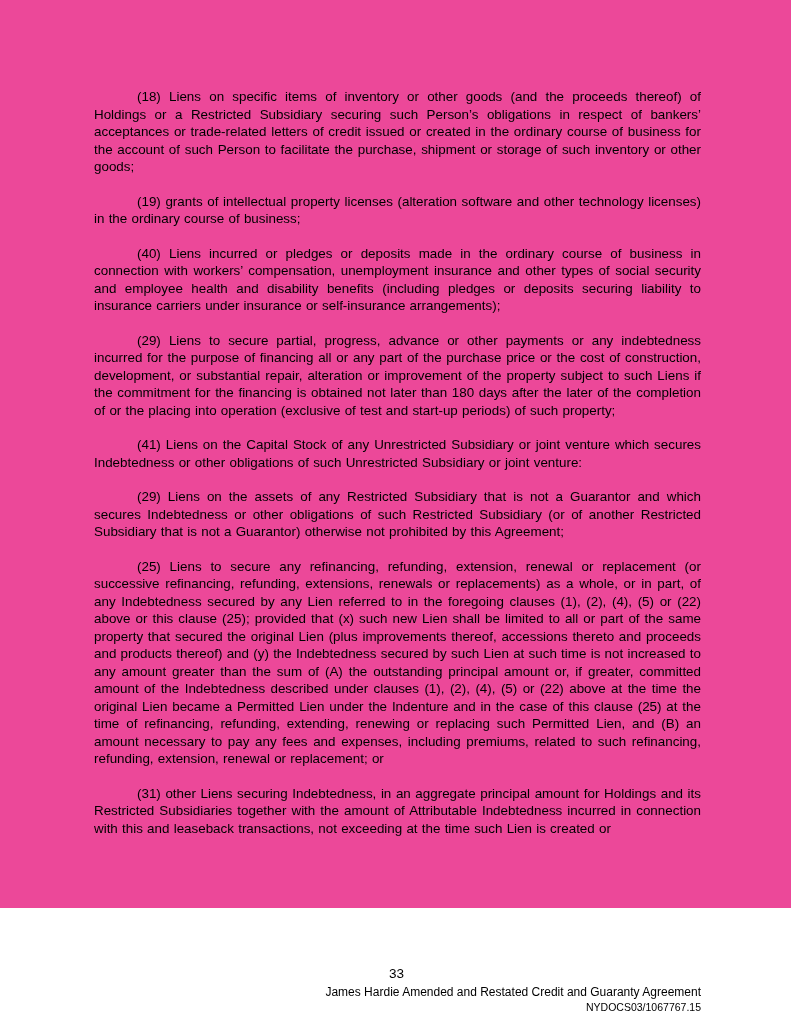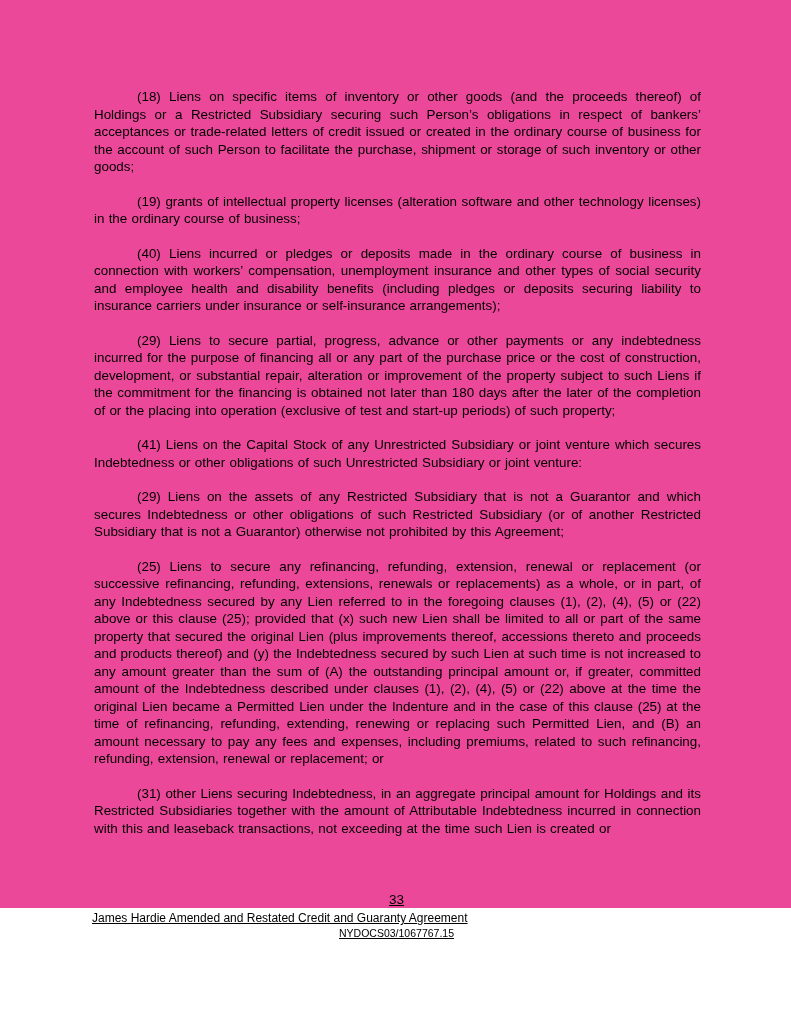--- a/index.html
+++ b/index.html
@@ -31,37 +31,36 @@
     line-height: 17.5px;
     text-align: justify;
     text-indent: 43px;
     margin-bottom: 17px;
     word-spacing: 0.5px;
   }
   .para:last-child { margin-bottom: 0; }
   .footer {
     position: absolute;
     left: 92px;
-    top: 892px;
+    top: 966px;
     width: 609px;
-    text-decoration: underline;
   }
   .page-number {
     text-align: center;
     font-size: 13.5px;
     line-height: 16px;
   }
   .footer-title {
-    text-align: left;
+    text-align: right;
     font-size: 12px;
     line-height: 14px;
     margin-top: 3px;
   }
   .doc-ref {
-    text-align: center;
+    text-align: right;
     font-size: 10.5px;
     line-height: 13px;
     margin-top: 2px;
   }
 </style>
 </head>
 <body>
 
 <div class="page">
 

